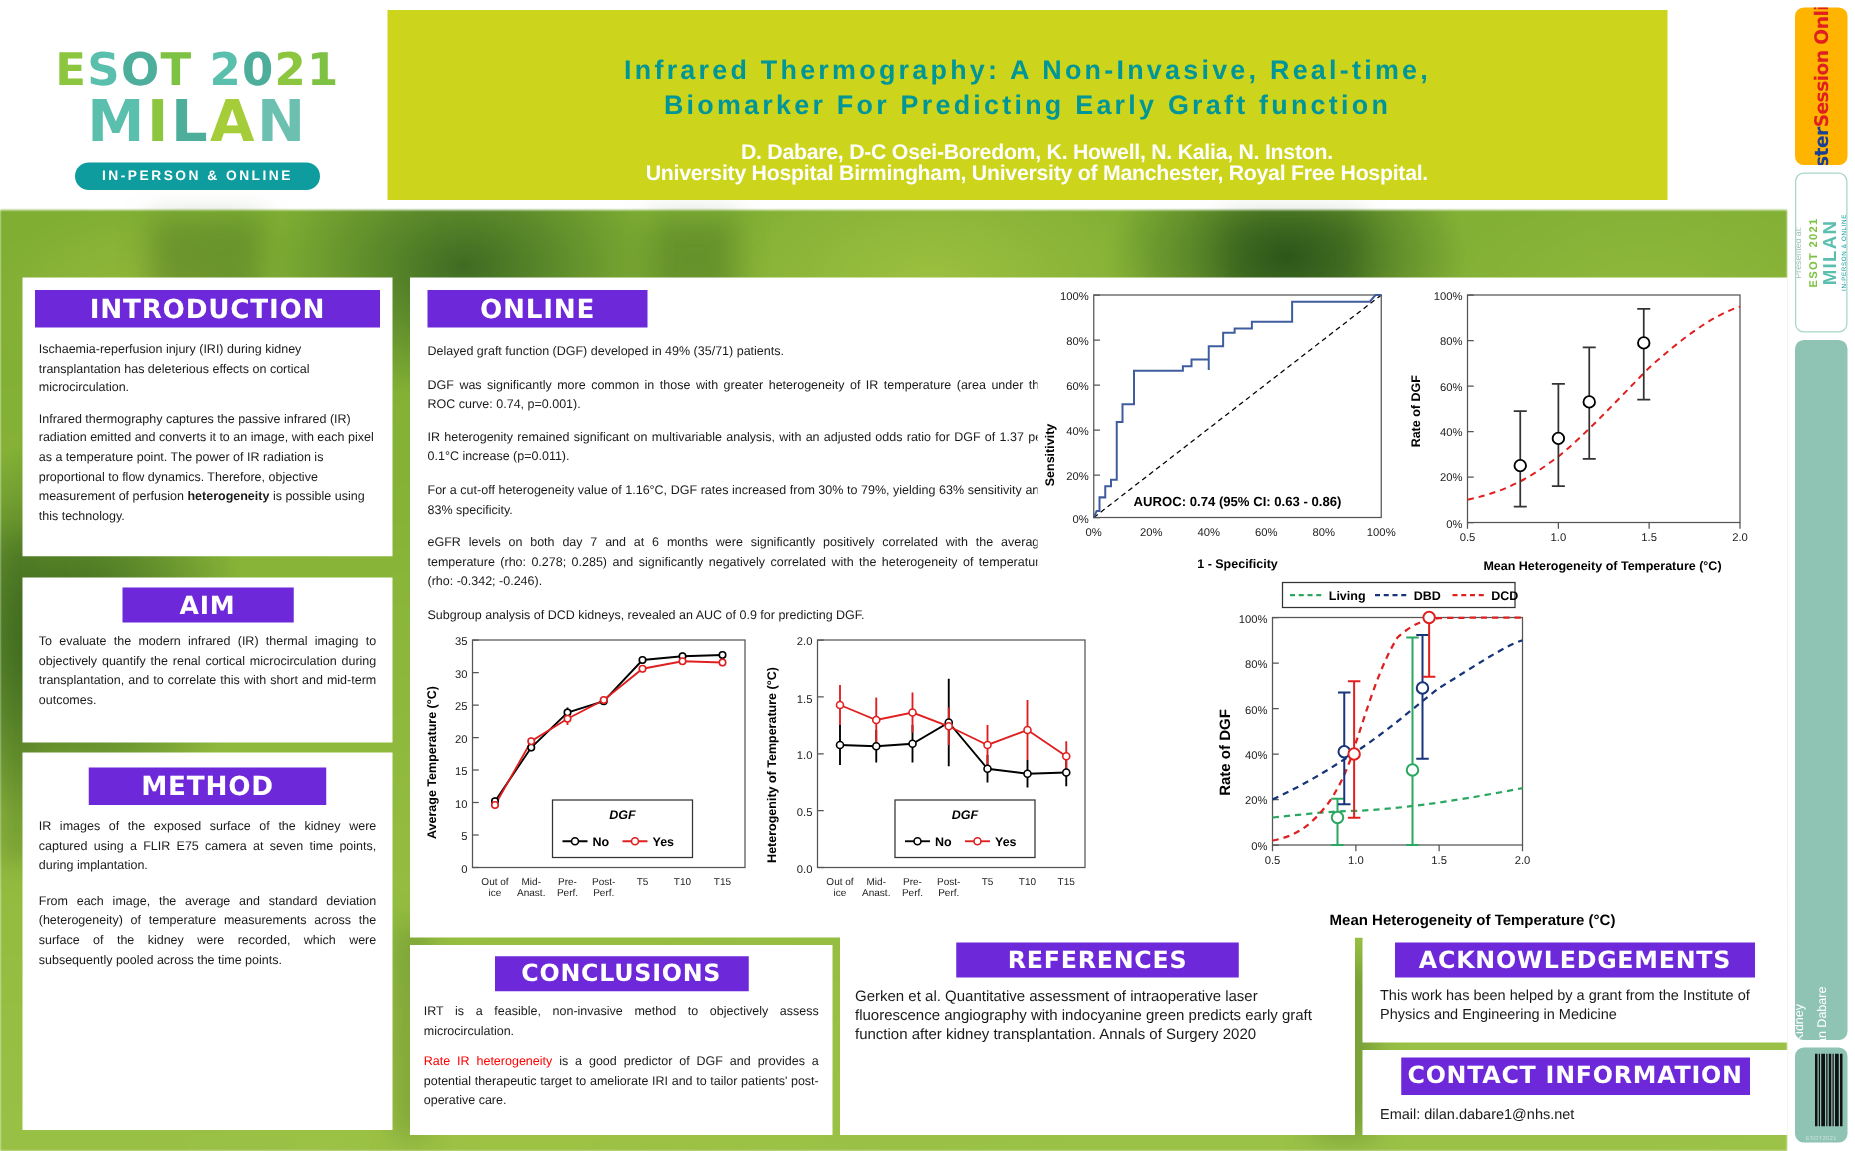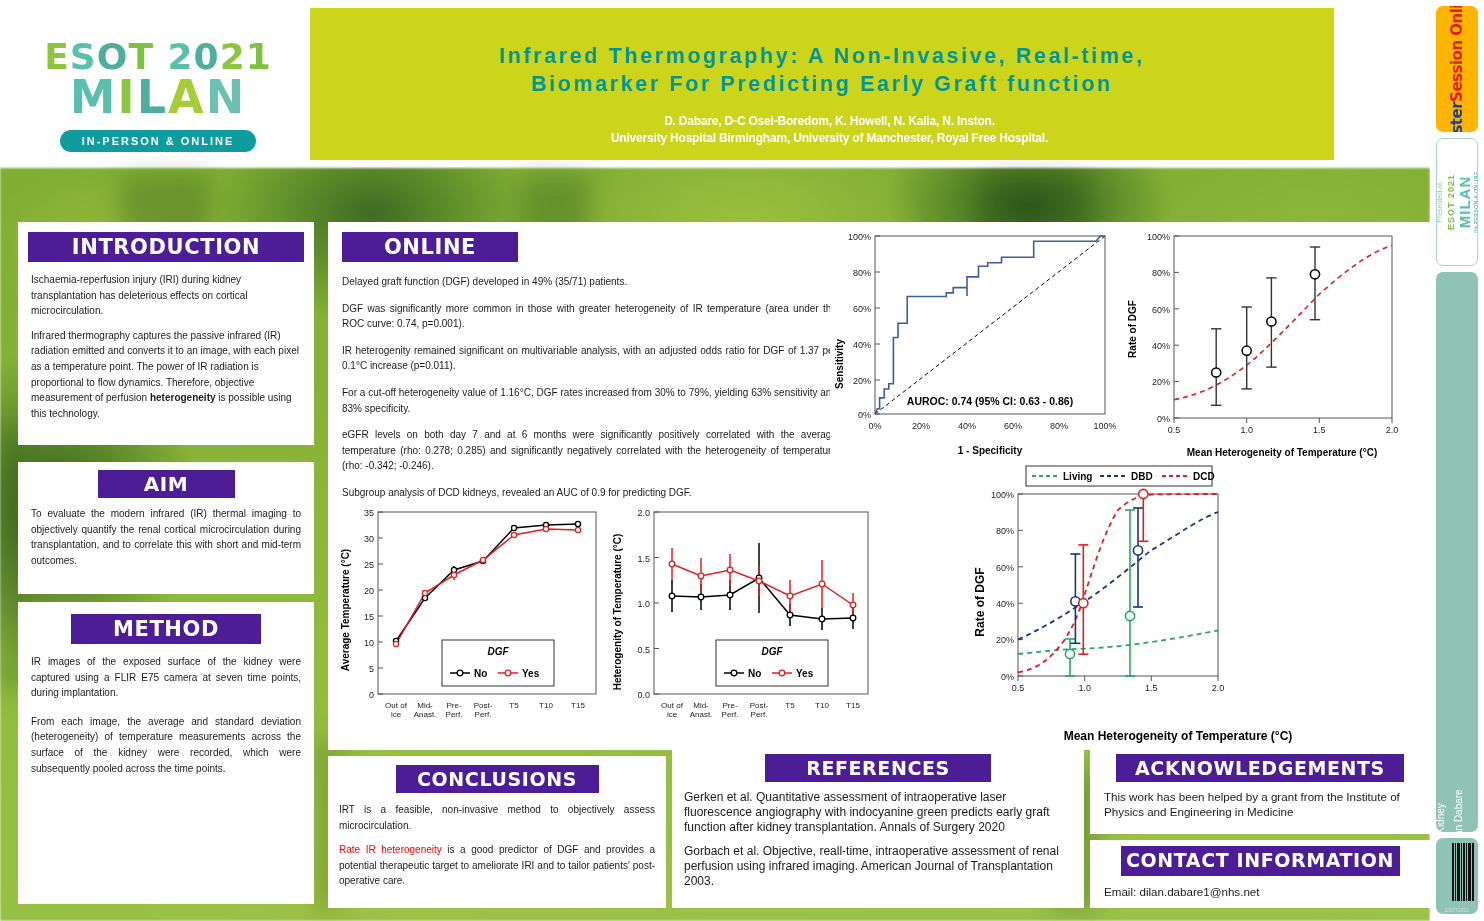--- a/index.html
+++ b/index.html
@@ -44,21 +44,21 @@
   .title-main {
     position: absolute; left: 0; top: 34px; width: 100%;
     text-align: center;
     color: #009698;
     font-size: 21.5px; font-weight: bold; letter-spacing: 2.6px;
     line-height: 28px;
   }
   .authors {
     position: absolute; left: 0; top: 105px; width: 100%;
     text-align: center; color: #ffffff;
-    font-size: 12px; font-weight: bold; line-height: 17px;
+    font-size: 17px; font-weight: bold; line-height: 17px;
     letter-spacing: -0.2px;
     padding-left: 15px;
   }
 
   
   .logo-box { position: absolute; left: 18px; top: 18px; width: 280px; height: 136px; }
   .logo-esot {
     position: absolute; left: 0; top: 18px; width: 280px; text-align: center;
     font-size: 36px; font-weight: bold; letter-spacing: 1px;
     font-family: "DejaVu Sans", sans-serif;
@@ -80,21 +80,21 @@
   .logo-pill {
     position: absolute; left: 42px; top: 112px; width: 196px; height: 22px;
     background: #0e9c9e; border-radius: 11px;
     color: #ffffff; font-size: 11px; letter-spacing: 2px; font-weight: bold;
     text-align: center; line-height: 22px;
   }
 
   
   .panel { position: absolute; background: #ffffff; }
   .phead {
-    background: #4c1d95; color: #ffffff; font-weight: bold;
+    background: #6d28d9; color: #ffffff; font-weight: bold;
     text-align: center; font-family: "DejaVu Sans", sans-serif;
     letter-spacing: 0.6px;
   }
   .ptext { color: #1a1a1a; font-size: 10px; line-height: 15.6px; text-align: justify; }
   .ptext p { margin-bottom: 9px; }
   .ptext p:last-child { margin-bottom: 0; }
   .ptext b { font-weight: bold; }
   .red { color: #ff0000; }
 
   
@@ -602,21 +602,20 @@
     <div class="ptext">
       <p>IRT is a feasible, non-invasive method to objectively assess microcirculation.</p>
       <p><span class="red">Rate IR heterogeneity</span><span> is a good predictor of DGF and provides a potential therapeutic target to ameliorate IRI and to tailor patients' post-operative care.</span></p>
     </div>
   </div>
 
   <div class="panel" id="panel-references">
     <div class="phead">REFERENCES</div>
     <div class="ptext">
       <p>Gerken et al. Quantitative assessment of intraoperative laser fluorescence angiography with indocyanine green predicts early graft function after kidney transplantation. Annals of Surgery 2020</p>
-      <p>Gorbach et al. Objective, reall-time, intraoperative assessment of renal perfusion using infrared imaging. American Journal of Transplantation 2003.</p>
     </div>
   </div>
 
   <div class="panel" id="panel-ack">
     <div class="phead">ACKNOWLEDGEMENTS</div>
     <div class="ptext">This work has been helped by a grant from the Institute of Physics and Engineering in Medicine</div>
   </div>
 
   <div class="panel" id="panel-contact">
     <div class="phead">CONTACT INFORMATION</div>

